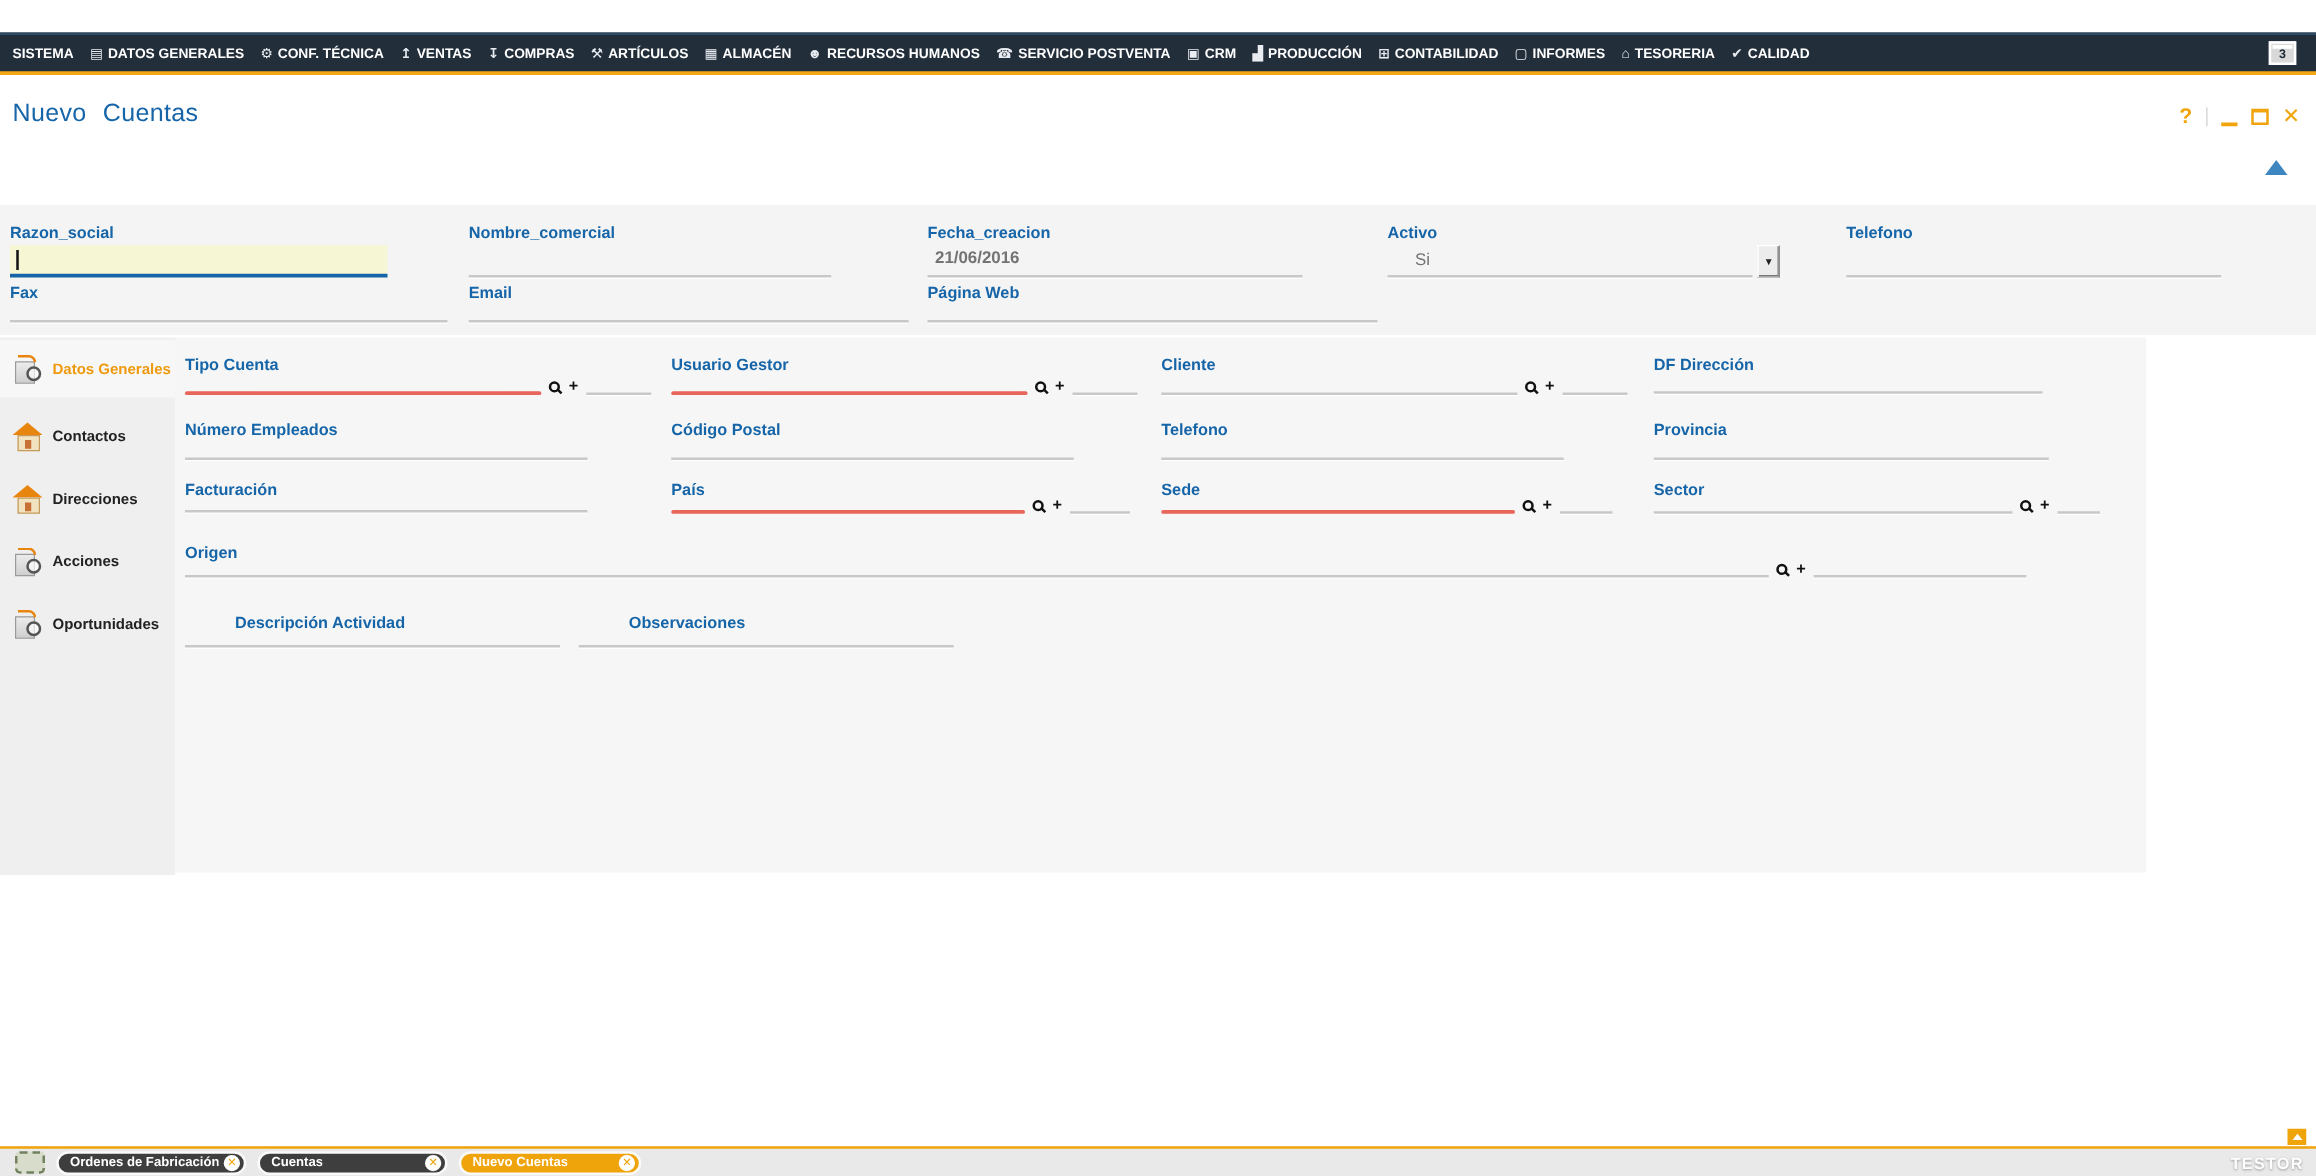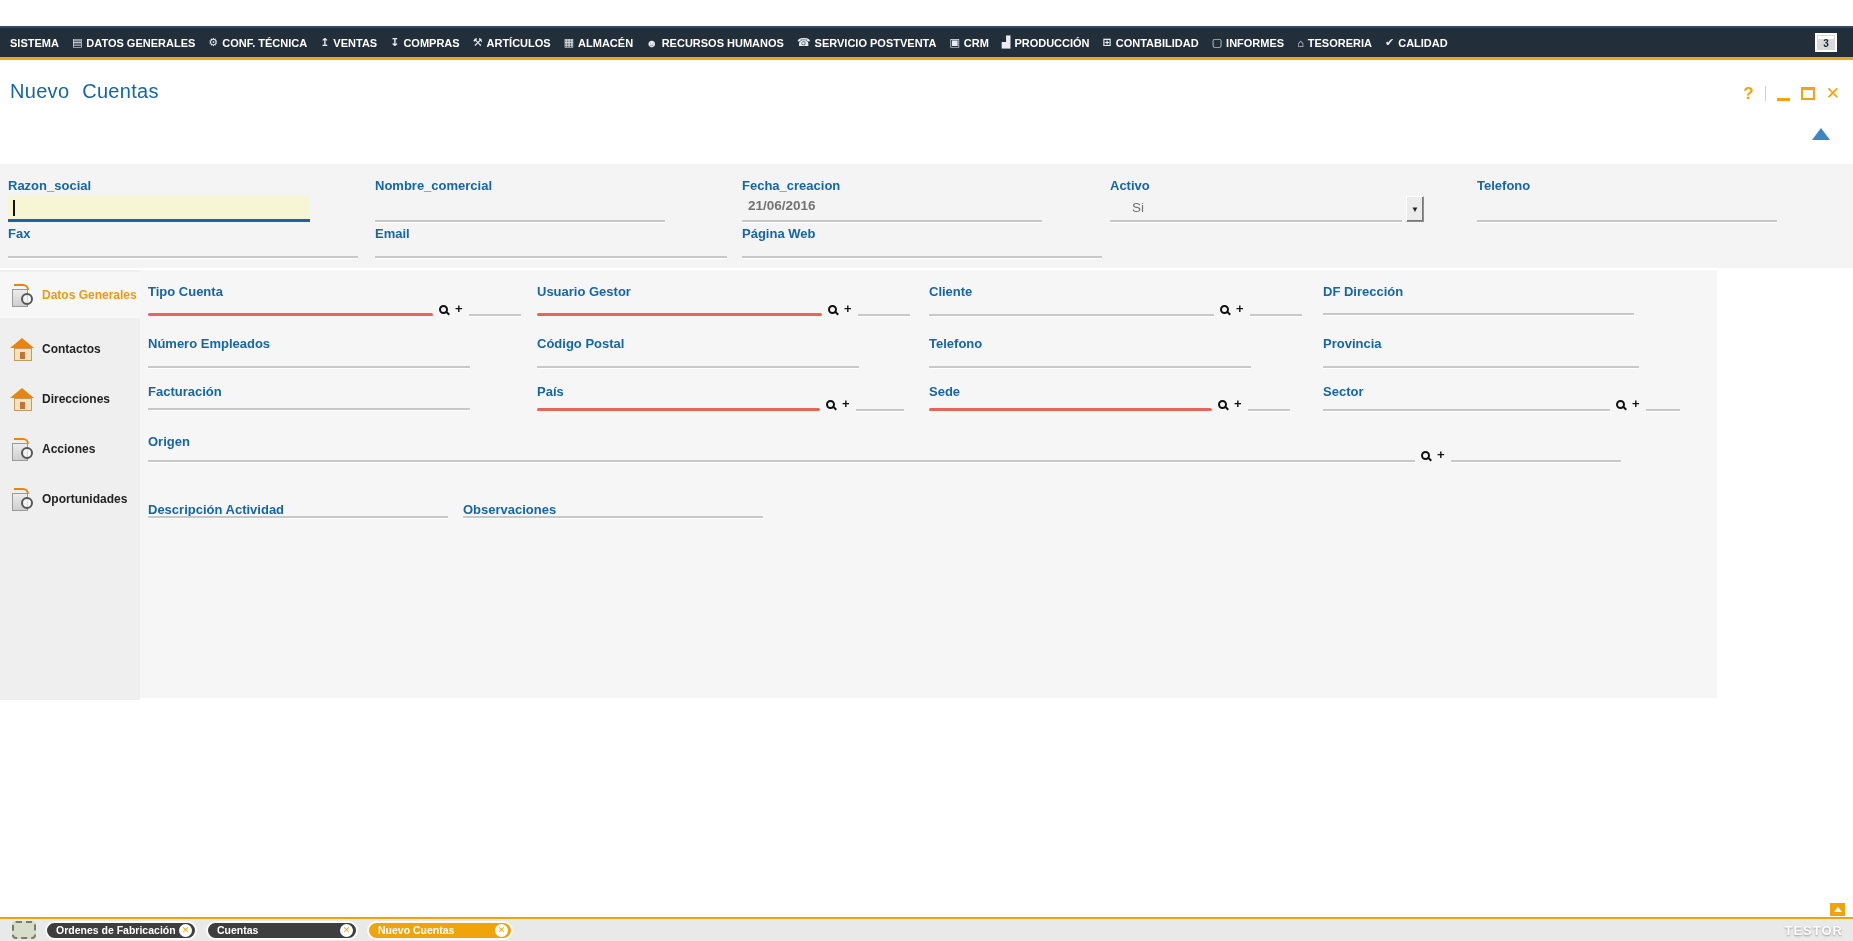--- a/index.html
+++ b/index.html
@@ -61,21 +61,21 @@
   .house::after { content:""; position:absolute; left:4px; top:10px; width:16px; height:11px; background:#F2E3C0; border:1px solid #C49A5E; }
   .door { position:absolute; left:10px; top:14px; width:5px; height:7px; background:#C87137; z-index:2; }
 
   
   .main-panel { position:absolute; left:140px; top:270px; width:1577px; height:428px; background:#F6F6F6; }
   .mfield { position:absolute; top:0; height:100%; }
   .r1 .flabel { top:14px; }  .r1 .gline { top:43px; }  .r1 .lrow { top:30px; }
   .r2 .flabel { top:66px; }  .r2 .gline { top:96px; }
   .r3 .flabel { top:114px; } .r3 .gline { top:138px; } .r3 .lrow { top:125px; }
   .r4 .flabel { top:164px; } .r4 .lrow { top:176px; }
-  .r5 .flabel { top:232px; } .r5 .gline { top:246px; }
+  .r5 .flabel { top:220px;margin-left:40px; } .r5 .gline { top:246px; }
   .lrow { position:absolute; display:flex; align-items:flex-end; height:16px; }
   .seg { display:inline-block; }
   .seg.red { height:3px; background:#E8655B; border-radius:2px; }
   .seg.gray { height:2px; background:#C8C8C8; box-shadow:0 1px 0 #fff; }
   .licons { display:flex; align-items:center; gap:7px; margin:0 6px 2px 6px; }
   .mag { position:relative; width:9px; height:9px; border:2px solid #111; border-radius:50%; display:inline-block; }
   .mag::after { content:""; position:absolute; width:5px; height:2px; background:#111; transform:rotate(45deg); right:-4px; bottom:-2px; }
   .plus { font-weight:bold; font-size:13px; color:#111; line-height:10px; }
 
   

